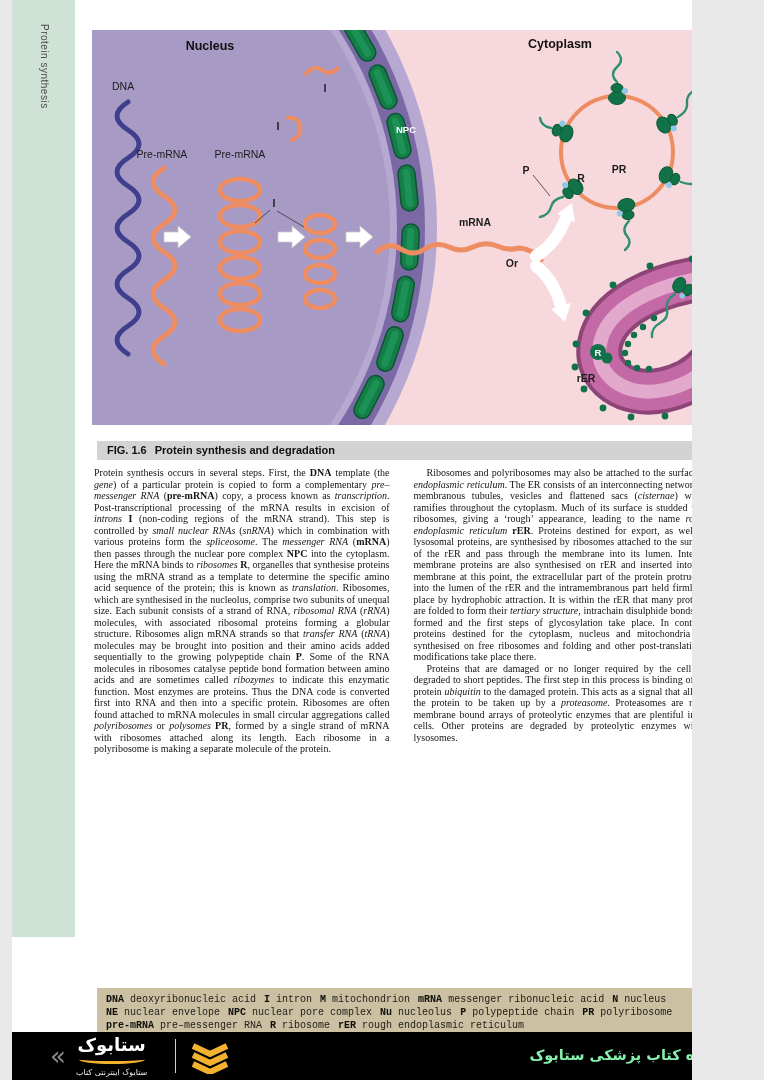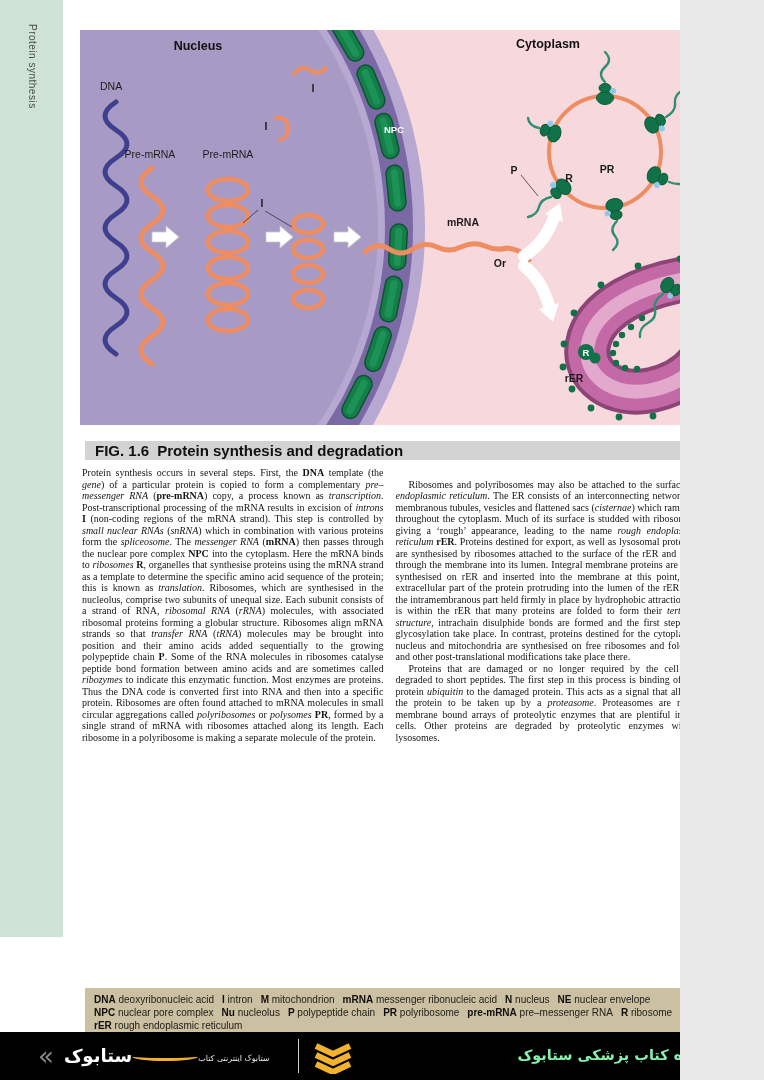--- a/index.html
+++ b/index.html
@@ -1,50 +1,50 @@
 <!DOCTYPE html>
 <html><head>
 <meta charset="utf-8">
 <style>
   html,body{margin:0;padding:0;background:#e9e9e9;}
   .page{position:relative;width:680px;height:1080px;background:#ffffff;overflow:hidden;
-        font-family:"Liberation Serif",serif;color:#141414;}
+        font-family:"Liberation Serif",serif;color:#141414;margin-left:12px;}
   
   .side-strip{position:absolute;left:0;top:0;width:63px;height:937px;background:#cfe2d6;}
   .side-label{position:absolute;left:27px;top:24px;writing-mode:vertical-rl;
               font-family:"Liberation Sans",sans-serif;font-size:10px;color:#4a4a4a;letter-spacing:.5px;}
   
   .diagram{position:absolute;left:80px;top:30px;width:617px;height:395px;}
   svg text{font-family:"Liberation Sans",sans-serif;}
   .lbl{font-size:10.5px;fill:#1c1c1c;}
   .lbl-b{font-weight:bold;}
   .ttl{font-size:12.5px;font-weight:bold;fill:#111;}
   .wlbl{font-size:9.5px;font-weight:bold;fill:#ffffff;}
   
   .caption{position:absolute;left:85px;top:441px;width:612px;height:19px;background:#d3d3d3;
-           font-family:"Liberation Sans",sans-serif;font-size:15px;font-weight:bold;color:#111;
+           font-family:"Liberation Sans",sans-serif;font-size:11px;font-weight:bold;color:#111;
            line-height:19px;padding-left:10px;box-sizing:border-box;}
   .caption .fig{margin-right:8px;}
   
-  .columns{position:absolute;left:82px;top:467px;width:615px;display:flex;gap:12px;align-items:flex-end;}
+  .columns{position:absolute;left:82px;top:467px;width:615px;display:flex;gap:24px;}
   .col{flex:1;font-size:10px;line-height:1.15;text-align:justify;}
   .col p{margin:0;}
   .col p.ind{text-indent:13px;}
   
   .abbrev{position:absolute;left:85px;top:988px;width:612px;height:44px;background:#cbc0a2;
           overflow:hidden;box-sizing:border-box;padding:5px 9px;
-          font-family:Liberation Sans, sans-serif;font-size:10px;line-height:13px;color:#22201a;}
+          font-family:Liberation Mono, monospace;font-size:10px;line-height:13px;color:#22201a;}
   .abbr-item{margin-right:8px;white-space:nowrap;display:inline-block;}
   .abbr-item b{color:#0f0e0b;}
   
   .footer{position:absolute;left:0;top:1032px;width:764px;height:48px;background:#000;
           display:flex;align-items:center;box-sizing:border-box;padding:0 26px 0 38px;
           font-family:"DejaVu Sans",sans-serif;}
   .logo-chev{color:#8a8a8a;font-size:26px;line-height:1;margin-right:10px;font-family:"DejaVu Sans",sans-serif;}
-  .wordmark{display:flex;flex-direction:row;align-items:center;margin-right:14px;}
+  .wordmark{display:flex;flex-direction:column;align-items:center;margin-right:14px;}
   .wordmark .fa-name{color:#fff;font-size:18px;font-weight:bold;line-height:1;}
   .swoosh{width:66px;height:6px;border-bottom:3px solid #f2b230;border-radius:0 0 60% 60%;margin-top:1px;}
   .wordmark .fa-sub{color:#e9e9e9;font-size:8px;margin-top:4px;}
   .vdiv{width:1px;height:34px;background:#cfcfcf;margin:0 14px;}
   .footer-right{margin-left:auto;text-align:right;direction:rtl;}
   .store-title{color:#86efac;font-size:14.5px;font-weight:bold;line-height:1.2;}
   .url{direction:ltr;color:#fff;font-size:15px;font-weight:bold;letter-spacing:4px;margin-top:3px;}
   .url .gold{color:#f2b230;}
 </style>
 </head>

